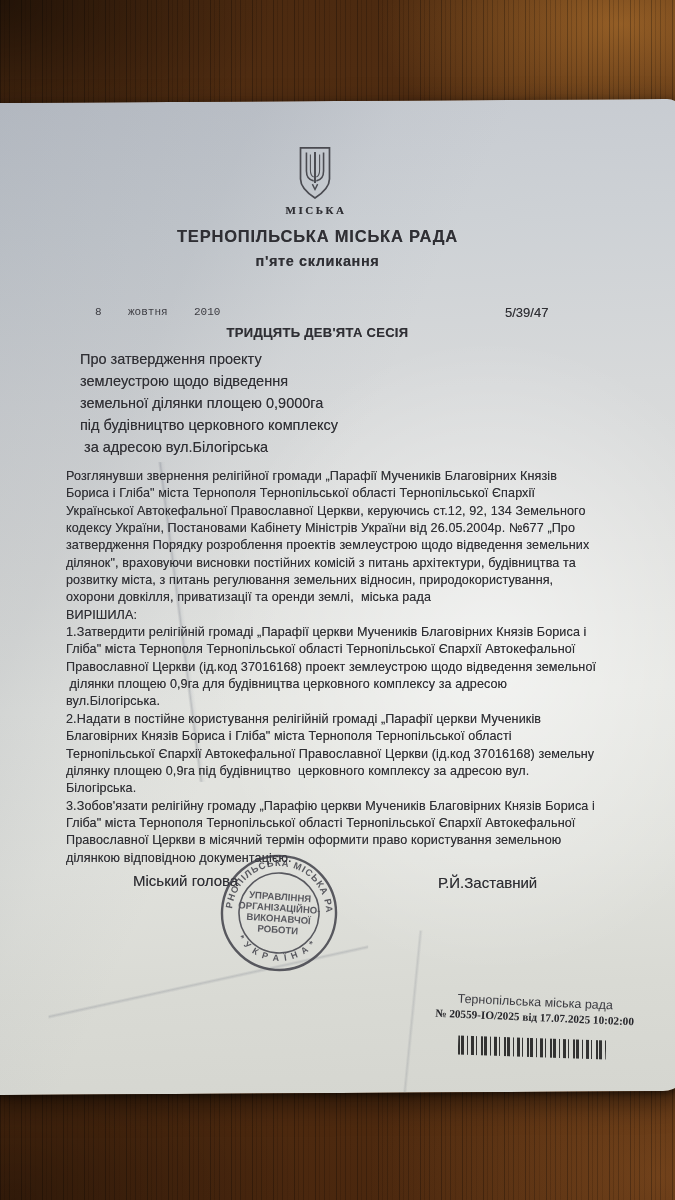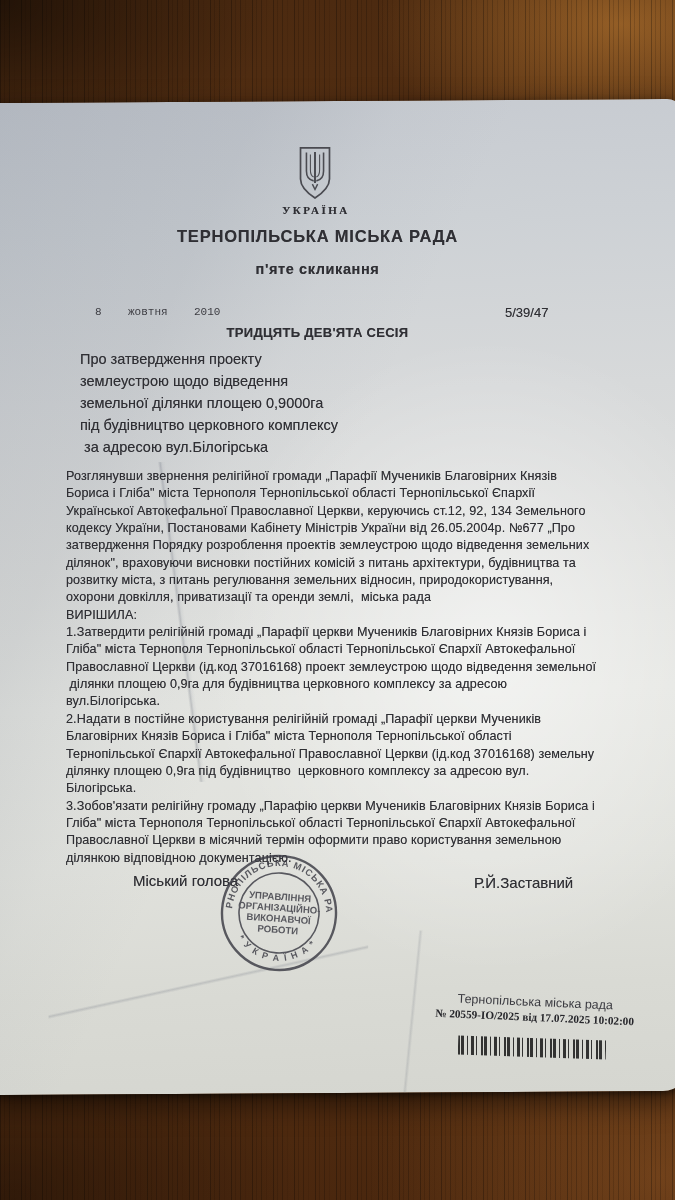--- a/index.html
+++ b/index.html
@@ -76,23 +76,23 @@
   <svg class="abs emblem-svg" style="left:295px;top:146px;" width="40" height="54" viewBox="0 0 60 82">
     <path d="M8 3 H52 V50 C52 62 42 71 30 79 C18 71 8 62 8 50 Z" stroke-width="2.6"></path>
     <path d="M30 9 V56" stroke-width="3"></path>
     <path d="M17 10 V38 C17 48 22 52 28 53" stroke-width="2.4"></path>
     <path d="M43 10 V38 C43 48 38 52 32 53" stroke-width="2.4"></path>
     <path d="M23 13 V36 C23 43 25 46 28 47" stroke-width="1.6"></path>
     <path d="M37 13 V36 C37 43 35 46 32 47" stroke-width="1.6"></path>
     <path d="M26 58 L30 66 L34 58" stroke-width="2.2"></path>
   </svg>
 
-  <div class="abs ink center t-country" style="left:256px;top:204px;width:120px;">УКРАЇНА</div>
+  <div class="abs ink center t-country" style="left:256px;top:204px;width:120px;">МІСЬКА</div>
   <div class="abs ink center t-org" style="left:85px;top:227px;width:465px;">ТЕРНОПІЛЬСЬКА МІСЬКА РАДА</div>
-  <div class="abs ink center t-conv" style="left:85px;top:253px;width:465px;margin-top:8px;">п'яте скликання</div>
+  <div class="abs ink center t-conv" style="left:85px;top:253px;width:465px;">п'яте скликання</div>
   <div class="abs ink center t-sess" style="left:85px;top:277px;width:465px;margin-top:48px;">ТРИДЦЯТЬ ДЕВ'ЯТА СЕСІЯ</div>
 
   <div class="abs t-date" style="left:95px;top:306px;">8    жовтня    2010</div>
   <div class="abs ink t-num" style="left:505px;top:305px;">5/39/47</div>
 
   <div class="abs ink t-subject" style="left:80px;top:348px;">Про затвердження проекту
 землеустрою щодо відведення
 земельної ділянки площею 0,9000га
 під будівництво церковного комплексу
  за адресою вул.Білогірська</div>
@@ -115,21 +115,21 @@
 Благовірних Князів Бориса і Гліба" міста Тернополя Тернопільської області
 Тернопільської Єпархії Автокефальної Православної Церкви (ід.код 37016168) земельну
 ділянку площею 0,9га під будівництво  церковного комплексу за адресою вул.
 Білогірська.
 3.Зобов'язати релігійну громаду „Парафію церкви Мучеників Благовірних Князів Бориса і
 Гліба" міста Тернополя Тернопільської області Тернопільської Єпархії Автокефальної
 Православної Церкви в місячний термін оформити право користування земельною
 ділянкою відповідною документацією.</div>
 
   <div class="abs ink t-sig" style="left:133px;top:872px;">Міський голова</div>
-  <div class="abs ink t-sig" style="left:438px;top:874px;margin-left:36px;">Р.Й.Заставний</div>
+  <div class="abs ink t-sig" style="left:438px;top:874px;">Р.Й.Заставний</div>
 
   <svg class="abs stamp" style="left:217px;top:851px;" width="124" height="124" viewBox="0 0 124 124">
     <circle cx="62" cy="62" r="57" stroke-width="2.4"></circle>
     <circle cx="62" cy="62" r="40" stroke-width="1.6"></circle>
     <defs>
       <path id="arcTop" d="M62 62 m -47 0 a 47 47 0 1 1 94 0" fill="none"></path>
       <path id="arcBot" d="M62 62 m -48 0 a 48 48 0 1 0 96 0" fill="none"></path>
     </defs>
     <text font-size="9.4" letter-spacing="1">
       <textPath href="#arcTop" startOffset="50%" text-anchor="middle">ТЕРНОПІЛЬСЬКА  МІСЬКА  РАДА</textPath>

